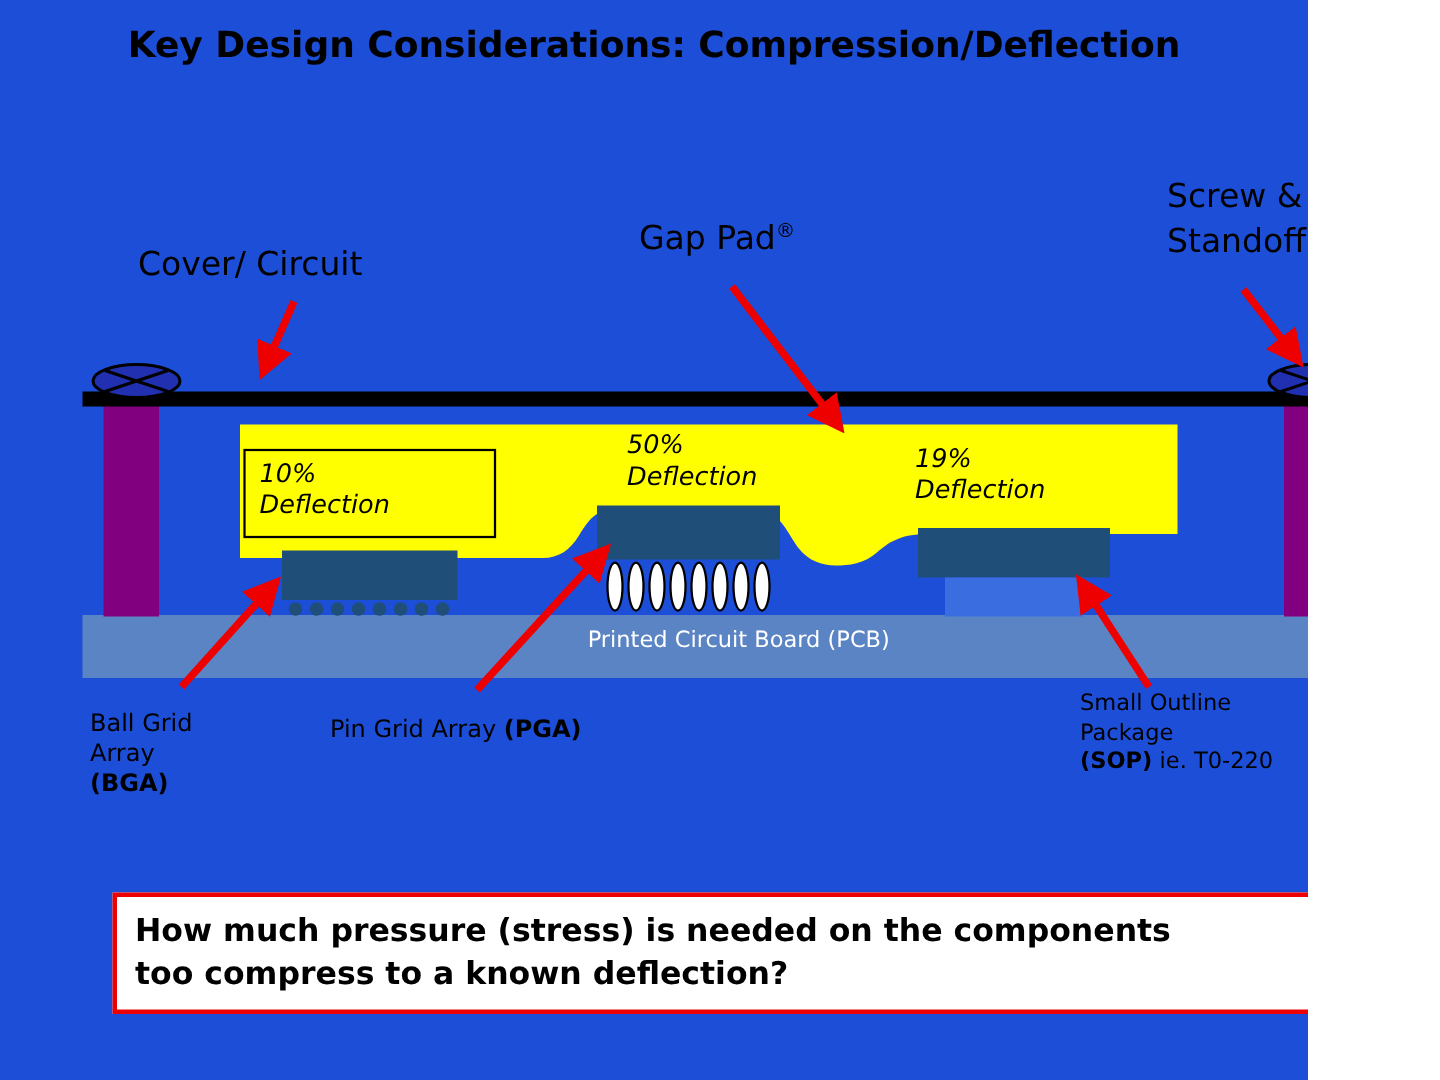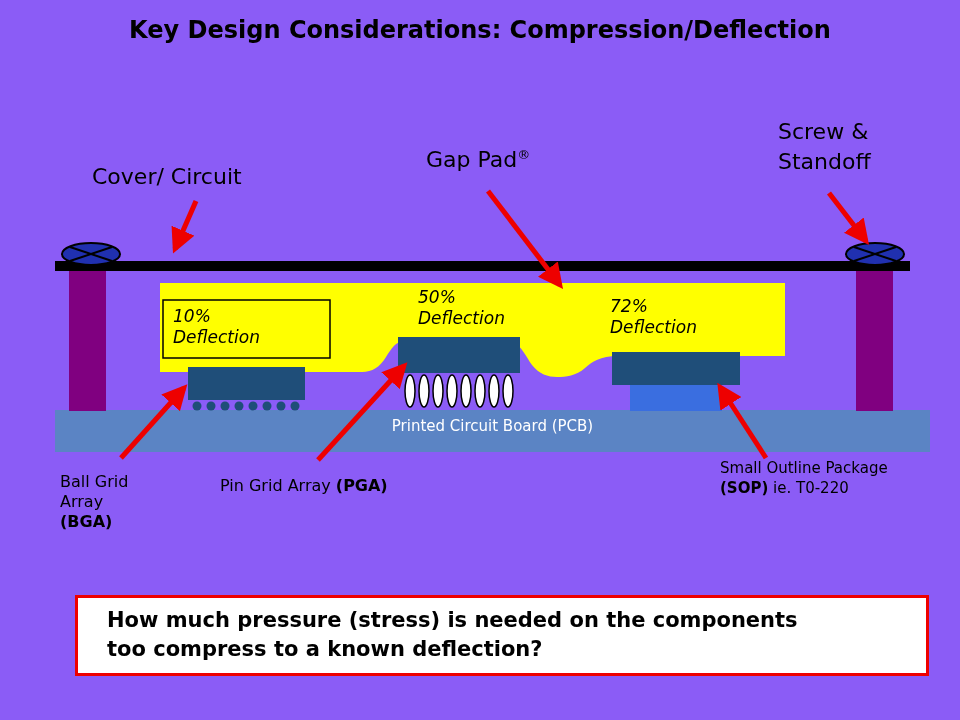--- a/index.html
+++ b/index.html
@@ -1,17 +1,17 @@
 <!DOCTYPE html>
 <html><head>
 <meta charset="utf-8">
 <style>
   html,body { margin:0; padding:0; background:#ffffff; }
   .slide {
-    position:relative; width:960px; height:720px; background:#8b5cf6;
+    position:relative; width:872px; height:720px; background:#1d4ed8;
     font-family:"DejaVu Sans","Liberation Sans",sans-serif; color:#000;
     overflow:hidden;
   }
   .abs { position:absolute; }
   .title {
     left:0; right:0; top:16px; text-align:center;
     font-size:24px; font-weight:bold;
   }
   .callout { font-size:22px; line-height:1.35; }
   .lbl-cover { left:92px;  top:162px; }
@@ -26,21 +26,21 @@
     left:55px; top:417px; width:875px; text-align:center;
     font-size:15px; color:#ffffff;
   }
   .comp-lbl { font-size:16px; line-height:1.25; }
   .lbl-bga { left:60px;  top:472px; }
   .lbl-pga { left:220px; top:476px; }
   .lbl-sop { left:720px; top:459px; font-size:15px; line-height:1.3; }
   .question {
     left:75px; top:595px; width:790px;
     border:3px solid #EE0000; background:#ffffff;
-    padding:8px 29px; font-size:21px; font-weight:bold; line-height:1.4;
+    padding:8px 12px; font-size:21px; font-weight:bold; line-height:1.4;
   }
   .question .qline { white-space:nowrap; }
   svg.diagram { position:absolute; left:0; top:0; width:960px; height:720px; }
   b { font-weight:bold; }
 </style>
 </head>
 <body>
 
 <div class="slide">
 
@@ -133,21 +133,21 @@
 
   <div class="abs defl defl-10">
     <div>10%</div>
     <div>Deflection</div>
   </div>
   <div class="abs defl defl-50">
     <div>50%</div>
     <div>Deflection</div>
   </div>
   <div class="abs defl defl-25">
-    <div>72%</div>
+    <div>19%</div>
     <div>Deflection</div>
   </div>
 
   <div class="abs pcb-label">Printed Circuit Board (PCB)</div>
 
   <div class="abs comp-lbl lbl-pga">
     <span>Pin Grid Array </span><b>(PGA)</b>
   </div>
 
   <div class="abs comp-lbl lbl-bga">

